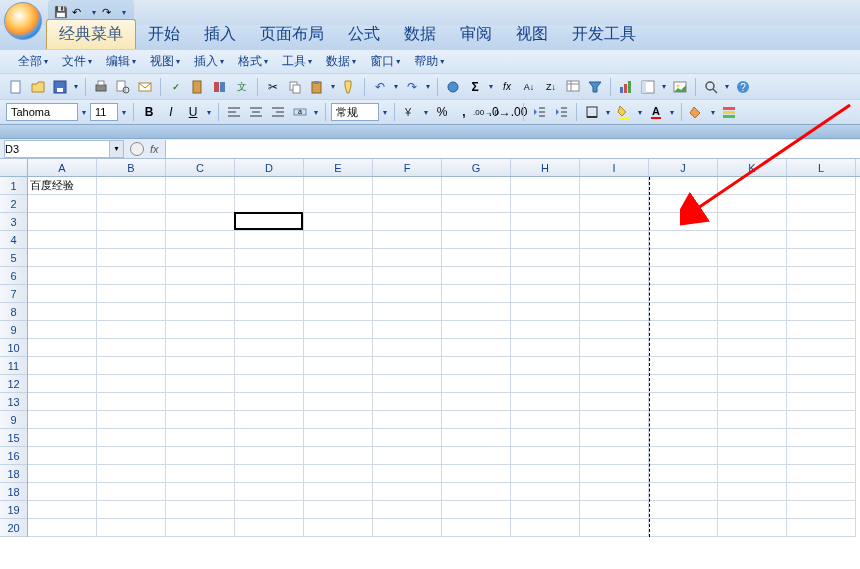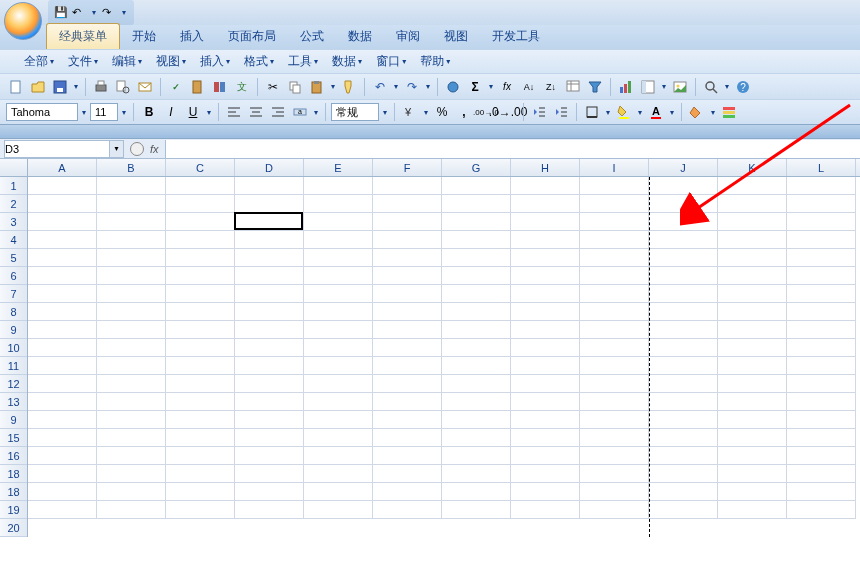--- a/index.html
+++ b/index.html
@@ -4,25 +4,25 @@
 <style>
 * { margin: 0; padding: 0; box-sizing: border-box; font-family: Tahoma, Arial, sans-serif; }
 body { width: 860px; height: 569px; background: #fff; overflow: hidden; position: relative; }
 
 .titlebar { height: 25px; background: linear-gradient(#dfe9f5,#c9dbef); display: flex; align-items: center; font-size: 11px; }
 .office-btn { width: 38px; height: 38px; position: absolute; top: 2px; left: 4px; background: radial-gradient(circle at 40% 35%, #fff 0%, #ffcc66 35%, #ff9933 55%, #3399ff 70%, #003366 100%); border-radius: 50%; border: 1px solid #7a9cc6; z-index: 10; }
 .qat { margin-left: 48px; display: flex; gap: 4px; align-items: center; height: 100%; padding: 0 6px; background: linear-gradient(#c6dbf0,#b5cde8); border-radius: 3px; }
 .qat-icon { width: 14px; height: 14px; display: inline-block; }
 .title-text { flex: 1; text-align: center; color: #3b5a82; font-size: 12px; }
 
-.ribbon-tabs { height: 24px; background: linear-gradient(#cfe0f3,#bdd4ec); display: flex; align-items: flex-end; padding-left: 46px; font-size: 12px; }
+.ribbon-tabs { height: 24px; background: linear-gradient(#cfe0f3,#bdd4ec); display: flex; align-items: flex-end; padding-left: 46px; font-size: 16px; }
 .tab { padding: 4px 12px; color: #15428b; cursor: pointer; }
 .tab.active { background: linear-gradient(#fdf6e3,#f8e8b8); border: 1px solid #c0a050; border-bottom: none; border-radius: 3px 3px 0 0; color: #3b5a82; }
 
-.menubar { height: 24px; background: linear-gradient(#e8f0fa,#d6e5f5); display: flex; align-items: center; font-size: 12px; padding: 0 18px; gap: 2px; border-top: 1px solid #c0d4ea; }
+.menubar { height: 24px; background: linear-gradient(#e8f0fa,#d6e5f5); display: flex; align-items: center; font-size: 12px; padding: 0 12px; gap: 2px; border-top: 1px solid #c0d4ea; }
 .menu-item { padding: 2px 6px; color: #15428b; display: flex; align-items: center; gap: 2px; }
 .dd { font-size: 8px; color: #15428b; }
 
 .toolbar { height: 26px; background: linear-gradient(#e4eefa,#d0e0f2); display: flex; align-items: center; padding: 0 6px; gap: 2px; border-top: 1px solid #c0d4ea; }
 .tb-btn { width: 20px; height: 20px; display: flex; align-items: center; justify-content: center; border: 1px solid transparent; border-radius: 2px; font-size: 12px; }
 .sep { width: 1px; height: 18px; background: #a8c0dc; margin: 0 3px; }
 .tb-dd { width: 8px; font-size: 8px; color: #15428b; text-align: center; }
 
 .toolbar2 { height: 26px; background: linear-gradient(#e4eefa,#d0e0f2); display: flex; align-items: center; padding: 0 6px; gap: 2px; border-top: 1px solid #c0d4ea; border-bottom: 1px solid #8aa8c8; }
 .font-sel { height: 18px; border: 1px solid #8aa8c8; background: #fff; font-size: 11px; padding: 0 4px; display: flex; align-items: center; }
@@ -427,20 +427,34 @@
         <div class="row-h">9</div>
         <div class="row-h">15</div>
         <div class="row-h">16</div>
         <div class="row-h">18</div>
         <div class="row-h">18</div>
         <div class="row-h">19</div>
         <div class="row-h">20</div>
       </div>
     <div class="cells" id="cells">
         <div class="cell-row">
+          <div class="cell">百度经验</div>
+          <div class="cell"></div>
+          <div class="cell"></div>
+          <div class="cell"></div>
+          <div class="cell"></div>
+          <div class="cell"></div>
+          <div class="cell"></div>
+          <div class="cell"></div>
+          <div class="cell"></div>
+          <div class="cell"></div>
+          <div class="cell"></div>
+          <div class="cell"></div>
+        </div>
+        <div class="cell-row">
           <div class="cell"></div>
           <div class="cell"></div>
           <div class="cell"></div>
           <div class="cell"></div>
           <div class="cell"></div>
           <div class="cell"></div>
           <div class="cell"></div>
           <div class="cell"></div>
           <div class="cell"></div>
           <div class="cell"></div>

